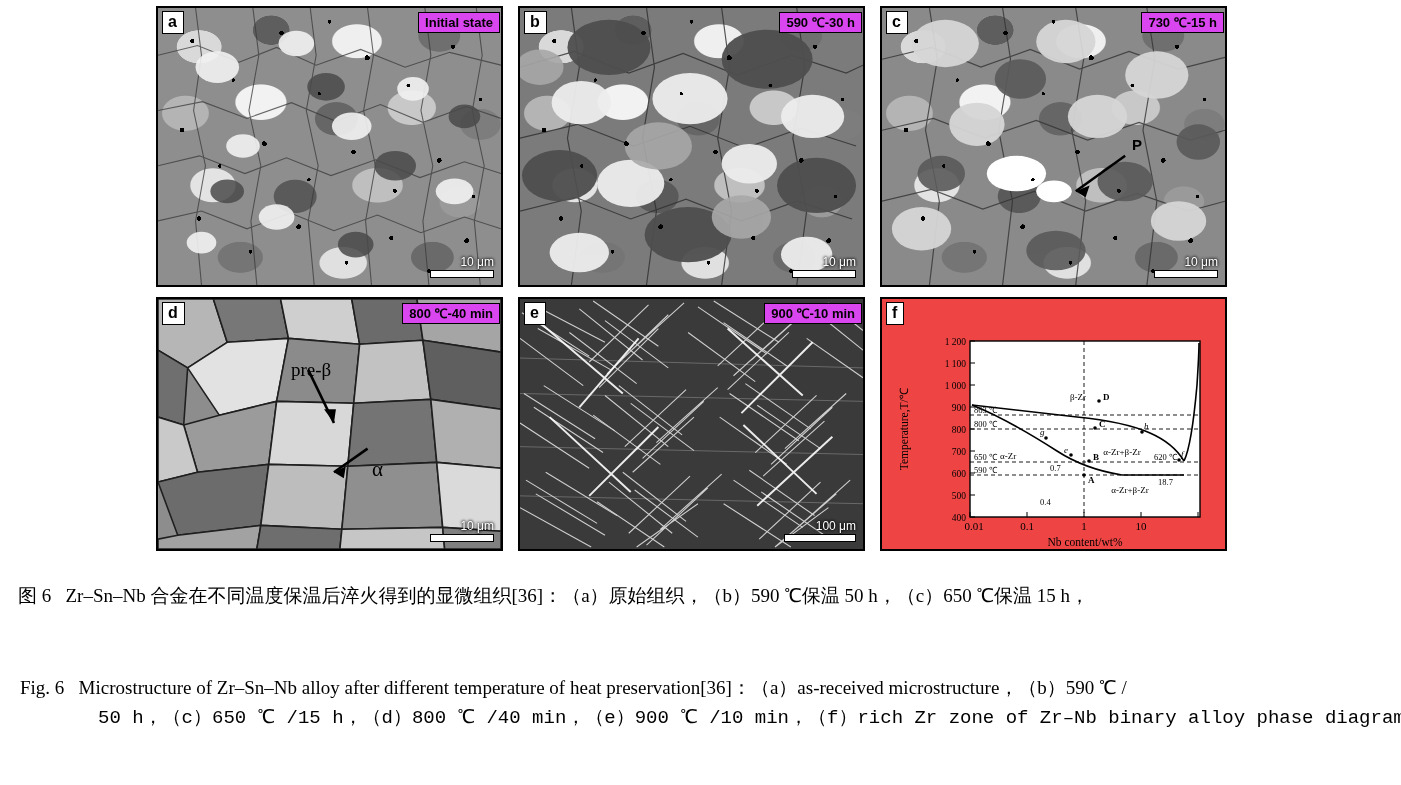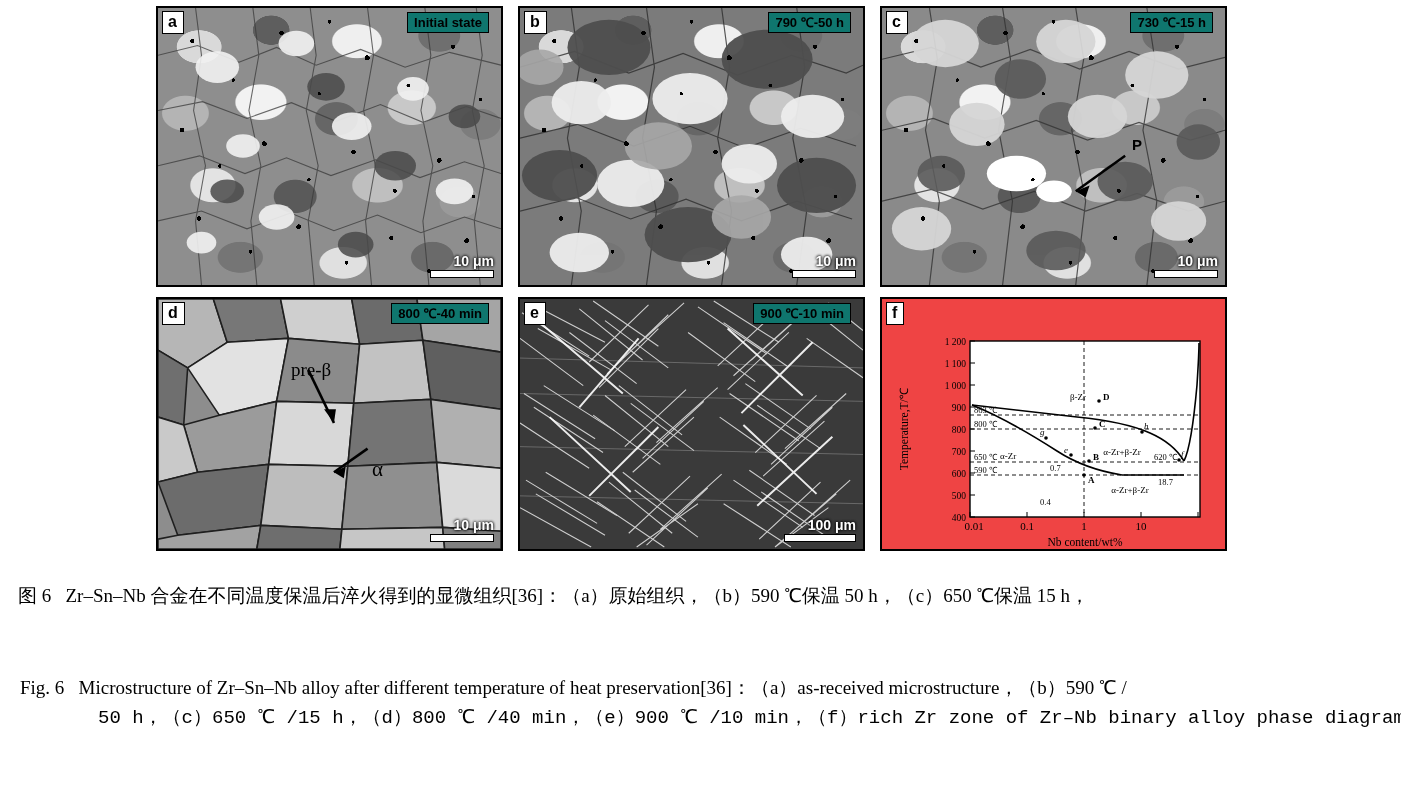--- a/index.html
+++ b/index.html
@@ -11,27 +11,27 @@
   .figure{position:absolute;left:0;top:0;width:1401px;height:570px;}
 
   
   .panel{position:absolute;border:2px solid #000;box-sizing:border-box;overflow:hidden;background:#888;}
   .panel .tag{
     position:absolute;left:4px;top:3px;background:#fff;border:1px solid #000;
     font-family:"Liberation Sans",sans-serif;font-size:16px;font-weight:bold;
     line-height:1;padding:2px 6px 3px 5px;z-index:6;
   }
   .panel .cond{
-    position:absolute;right:12px;top:4px;background:#0f766e;border:1px solid #000;
+    position:absolute;right:1px;top:4px;background:#d946ef;border:1px solid #000;
     font-family:"Liberation Sans",sans-serif;font-size:13px;font-weight:bold;
     line-height:1;padding:3px 6px;z-index:6;white-space:nowrap;
   }
   .scalebar{
     position:absolute;right:7px;bottom:7px;z-index:6;text-align:right;
-    font-family:"Liberation Sans",sans-serif;color:#fff;font-weight:bold;font-size:14px;
+    font-family:"Liberation Sans",sans-serif;color:#fff;font-weight:normal;font-size:12px;
     text-shadow:0 0 3px #000,0 0 3px #000;
     margin-top:9px;
   }
   .scalebar .bar{height:6px;background:#fff;border:1px solid #000;margin-top:1px;}
 
   
   .mic{position:absolute;inset:0;}
   .grainA{
     background-color:#8e8e8e;
     background-image:
@@ -168,21 +168,21 @@
         <ellipse cx="290" cy="250" rx="26" ry="18"></ellipse>
       </g>
       <g fill="#a8a8a8" opacity="0.9">
         <ellipse cx="140" cy="140" rx="34" ry="24"></ellipse>
           <ellipse cx="224" cy="212" rx="30" ry="22"></ellipse>
         <ellipse cx="20" cy="60" rx="24" ry="18"></ellipse>
       </g>
     </svg>
     <div class="dots"></div>
     <span class="tag">b</span>
-    <span class="cond">790 ℃-50 h</span>
+    <span class="cond">590 ℃-30 h</span>
     <div class="scalebar">
       <span>10 μm</span>
       <div class="bar" style="width:62px;"></div>
     </div>
   </div>
 
   <div class="panel" style="left:880px;top:6px;width:347px;height:281px;">
     <div class="mic grainA" style="background-color:#8a8a8a;"></div>
     <svg class="grain-svg" viewBox="0 0 347 281" preserveAspectRatio="none">
       <g stroke="#333" stroke-width="1.2" fill="none" opacity="0.8">

